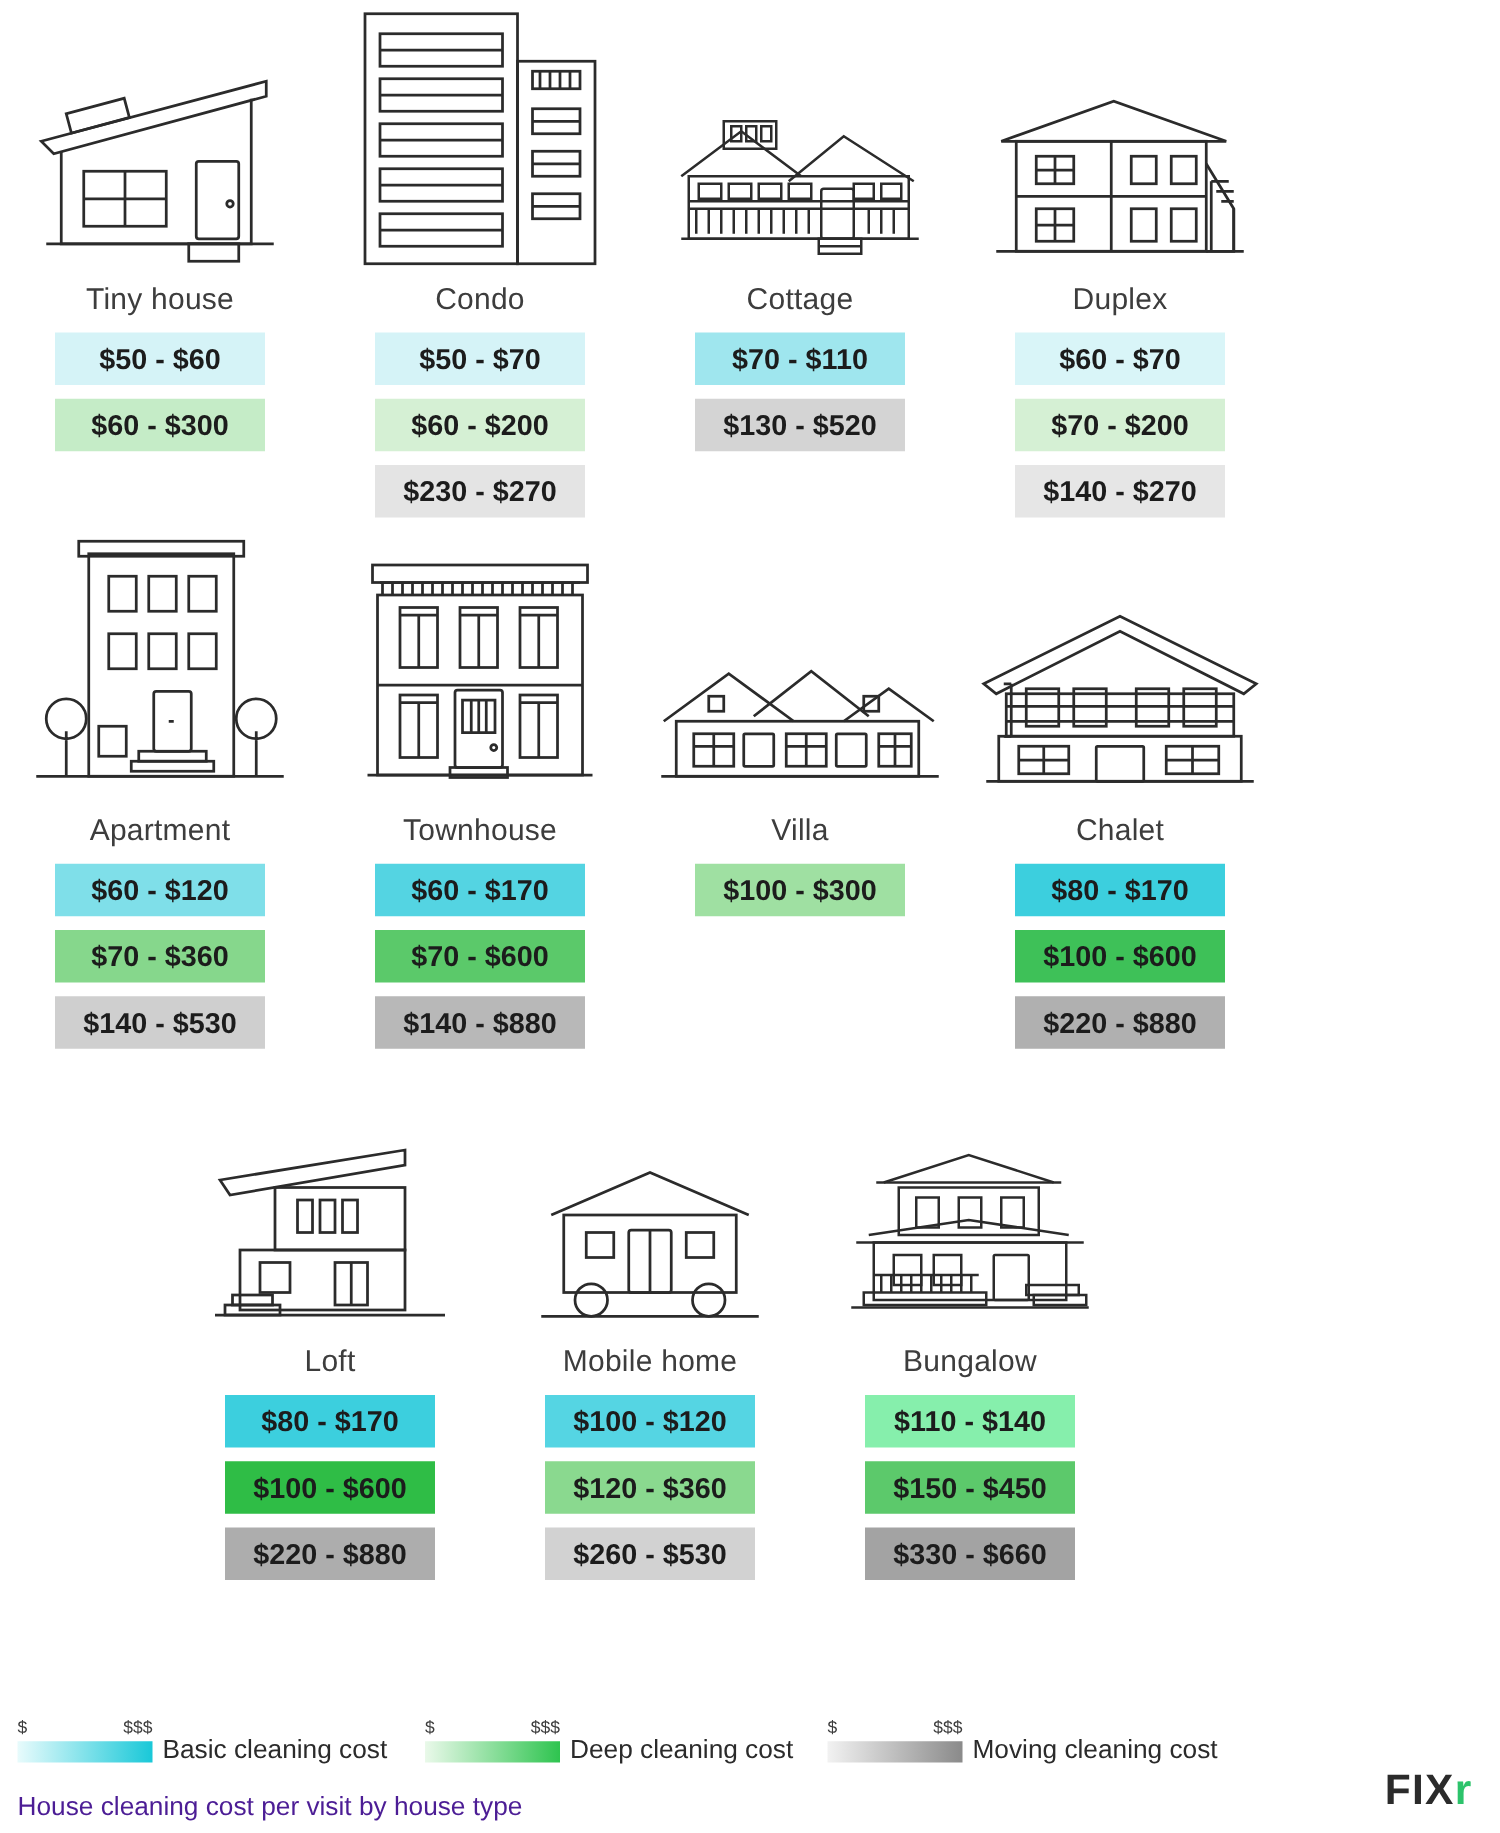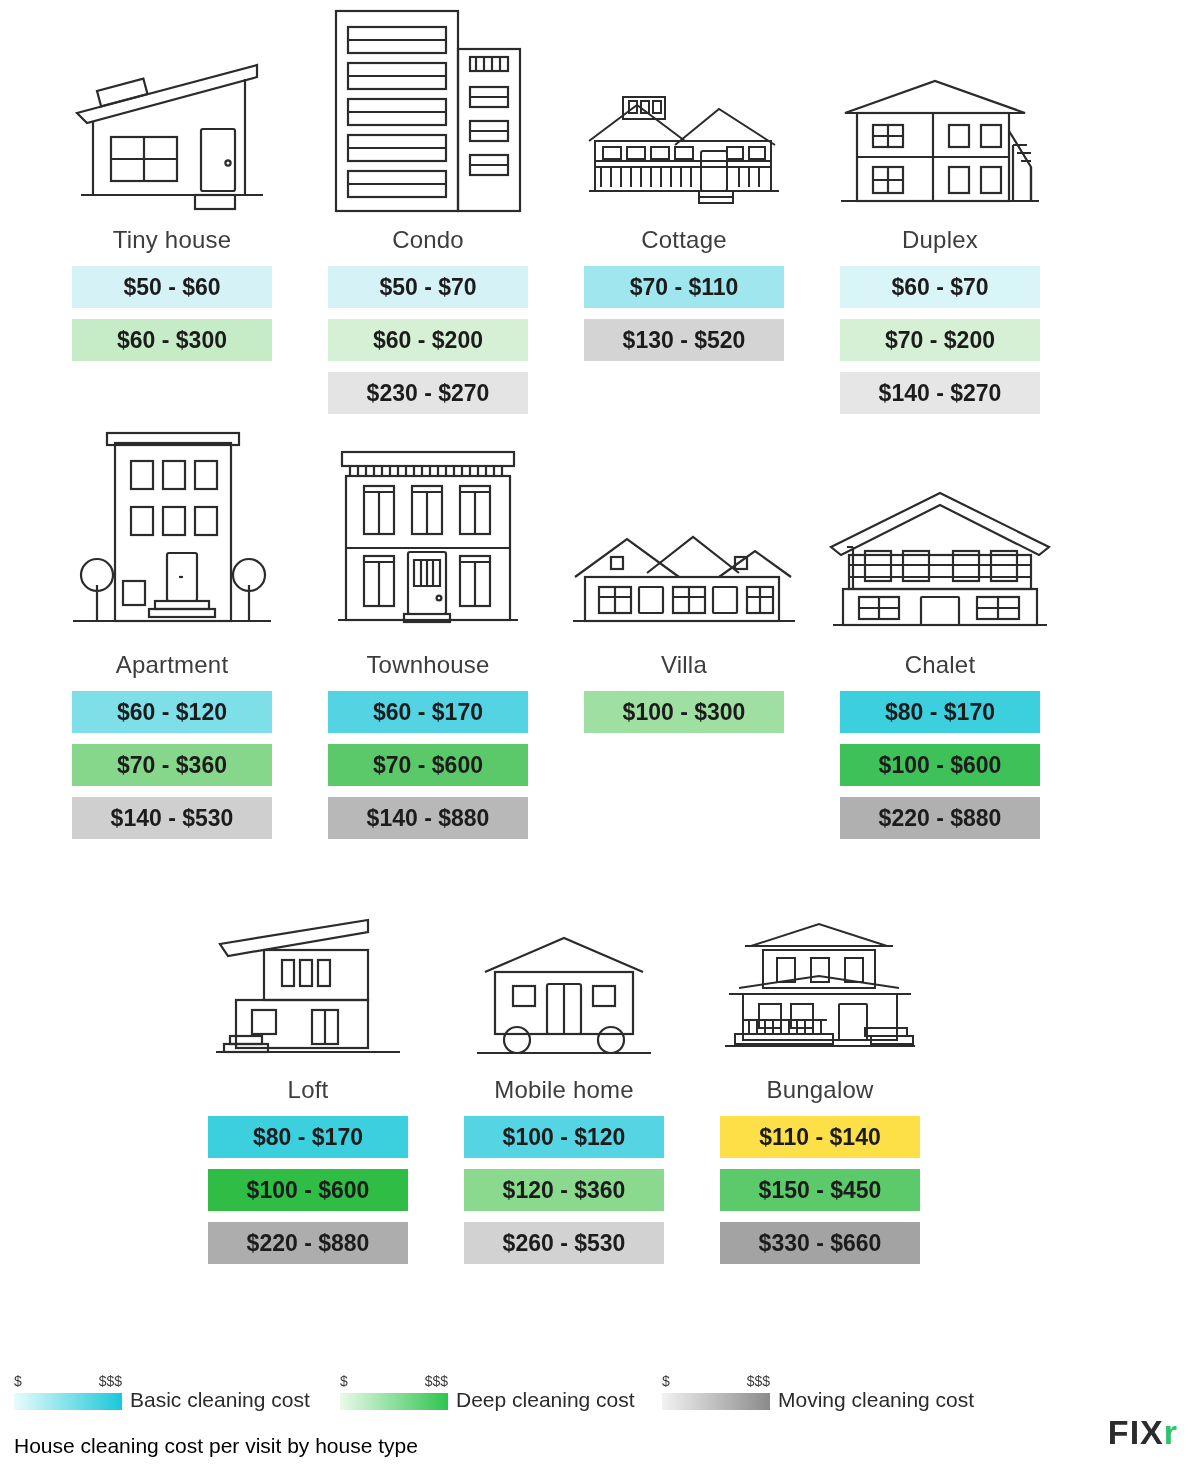--- a/index.html
+++ b/index.html
@@ -4,21 +4,21 @@
 <style>
   * { box-sizing: border-box; }
   html, body {
     margin: 0; padding: 0;
     width: 1200px; height: 1466px;
     background: #ffffff;
     font-family: "Liberation Sans", sans-serif;
     color: #2b2b2b;
     overflow: hidden;
   }
-  .page { position: relative; width: 1200px; height: 1466px; padding-left: 44px; }
+  .page { position: relative; width: 1200px; height: 1466px; }
 
   .grid-row { display: flex; width: 1200px; }
   .cell {
     width: 256px;
     margin: 0 0px;
     display: flex;
     flex-direction: column;
     align-items: center;
   }
   .row1 .cell, .row2 .cell { width: 256px; }
@@ -35,21 +35,21 @@
   .type-label {
     font-size: 24px;
     color: #3d3d3d;
     margin-top: 6px;
     margin-bottom: 12px;
     letter-spacing: 0.2px;
     text-align: center;
   }
 
   .price {
-    width: 200px;
+    width: 168px;
     height: 42px;
     line-height: 42px;
     text-align: center;
     font-size: 23px;
     font-weight: bold;
     color: #1c1c1c;
     margin-bottom: 11px;
     white-space: nowrap;
   }
 
@@ -83,21 +83,21 @@
     font-size: 21px;
     color: #2b2b2b;
     margin-left: 8px;
     line-height: 20px;
   }
   .caption {
     position: absolute;
     left: 14px;
     bottom: 8px;
     font-size: 21px;
-    color: #000000;
+    color: #4c1d95;
   }
   .brand {
     position: absolute;
     right: 22px;
     bottom: 14px;
     font-size: 34px;
     font-weight: bold;
     letter-spacing: 1px;
     color: #2b2b2b;
   }
@@ -389,21 +389,21 @@
           <rect x="76" y="84" width="22" height="24"></rect>
           <rect x="124" y="84" width="28" height="36" rx="1"></rect>
           <path d="M28 100 h84 M34 100 v14 M42 100 v14 M50 100 v14 M58 100 v14 M66 100 v14 M74 100 v14 M82 100 v14 M90 100 v14 M98 100 v14 M106 100 v14"></path>
           <rect x="20" y="114" width="98" height="10"></rect>
           <rect x="150" y="108" width="42" height="8"></rect>
           <rect x="156" y="116" width="42" height="8"></rect>
           <path d="M10 126 H200"></path>
         </svg>
       </div>
       <div class="type-label">Bungalow</div>
-      <div class="price" style="background:#fde047">$110 - $140</div>
+      <div class="price" style="background:#86efac">$110 - $140</div>
       <div class="price" style="background:#5cc96b">$150 - $450</div>
       <div class="price" style="background:#a3a3a3">$330 - $660</div>
     </div>
   </div>
 
   <div class="legend">
 
     <div class="legend-group" style="left:14px; top:18px;">
       <div class="gradbox" style="background:linear-gradient(to right,#e8fbfc,#19c8d8);">
         <span class="lo">$</span>

